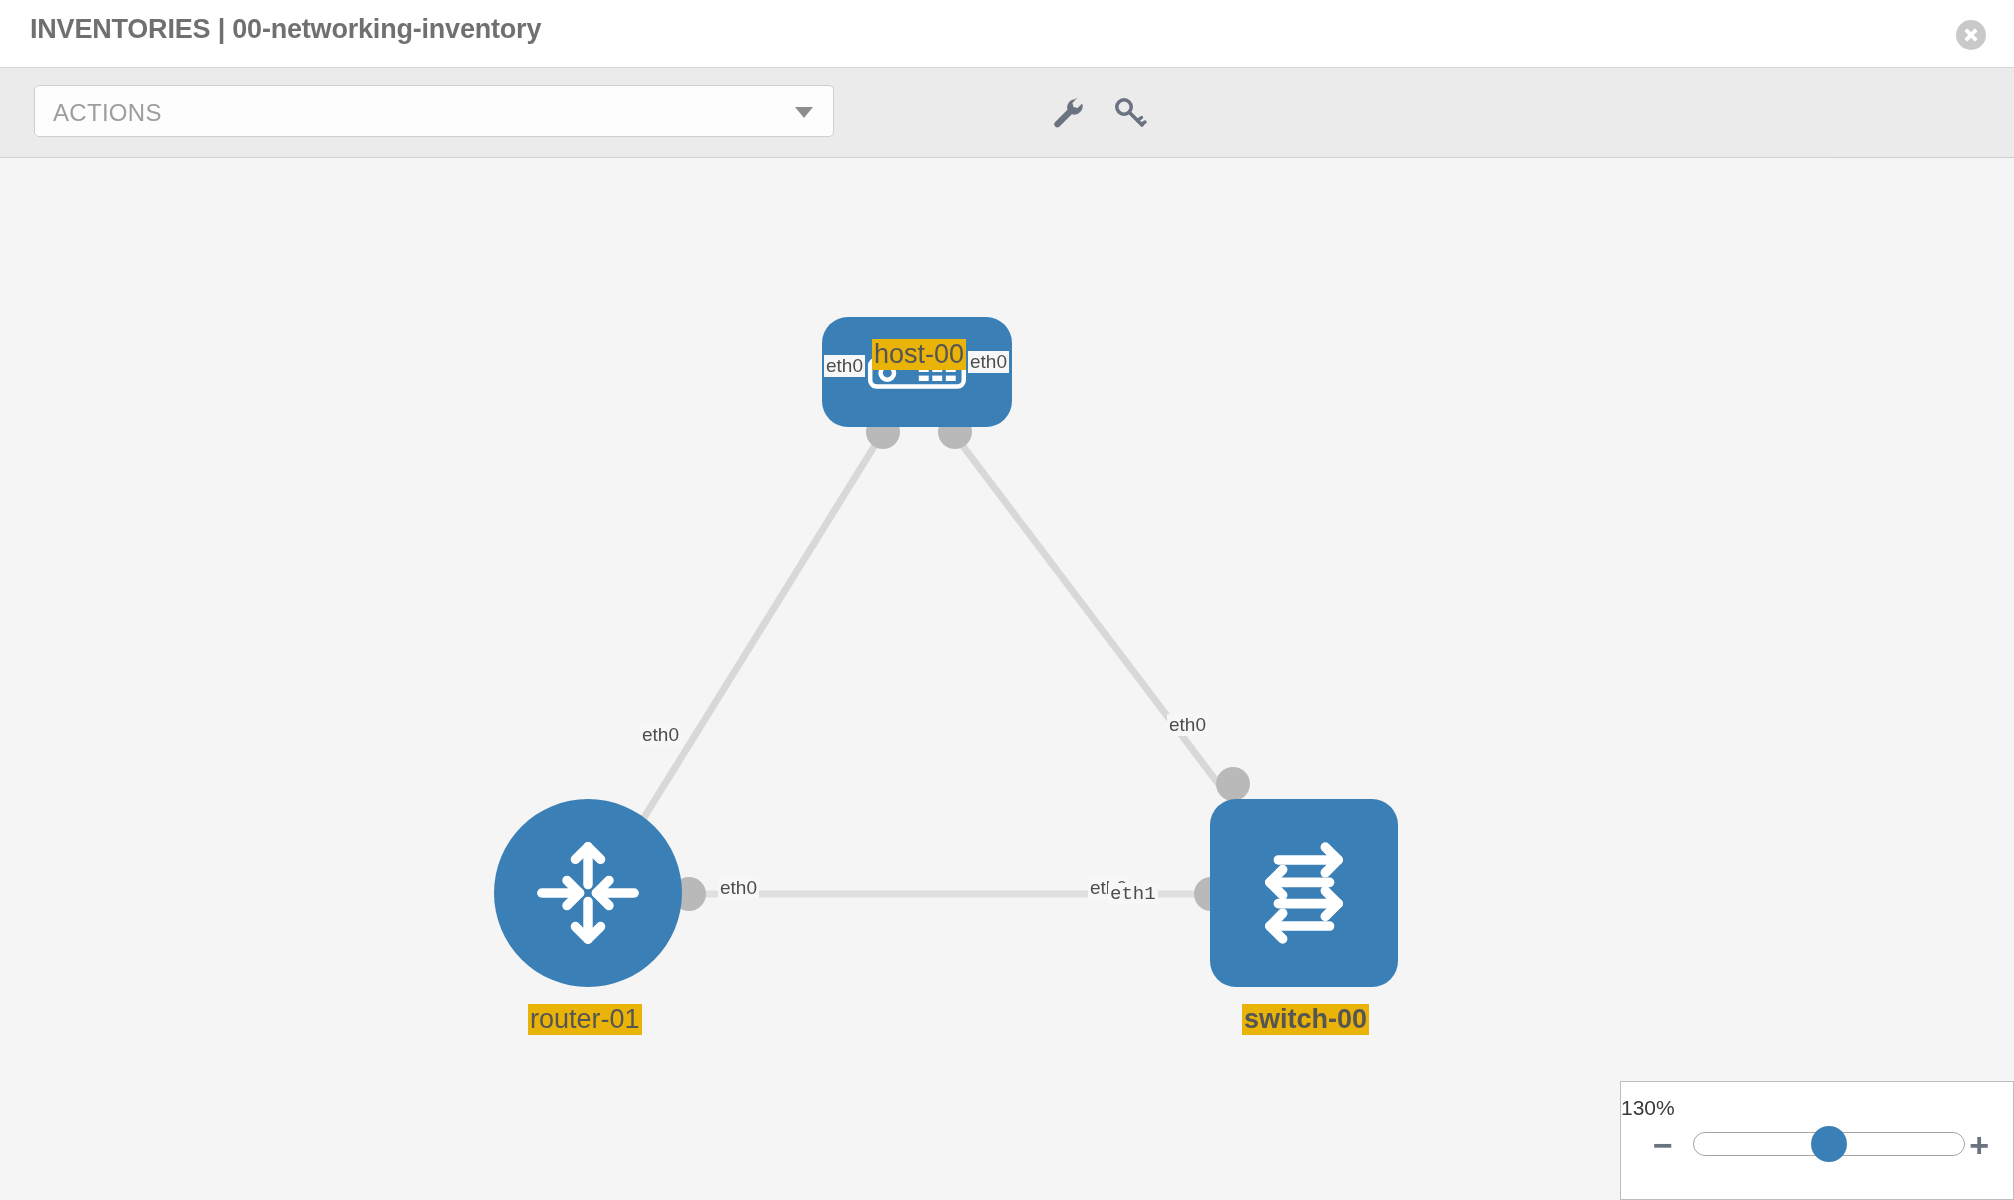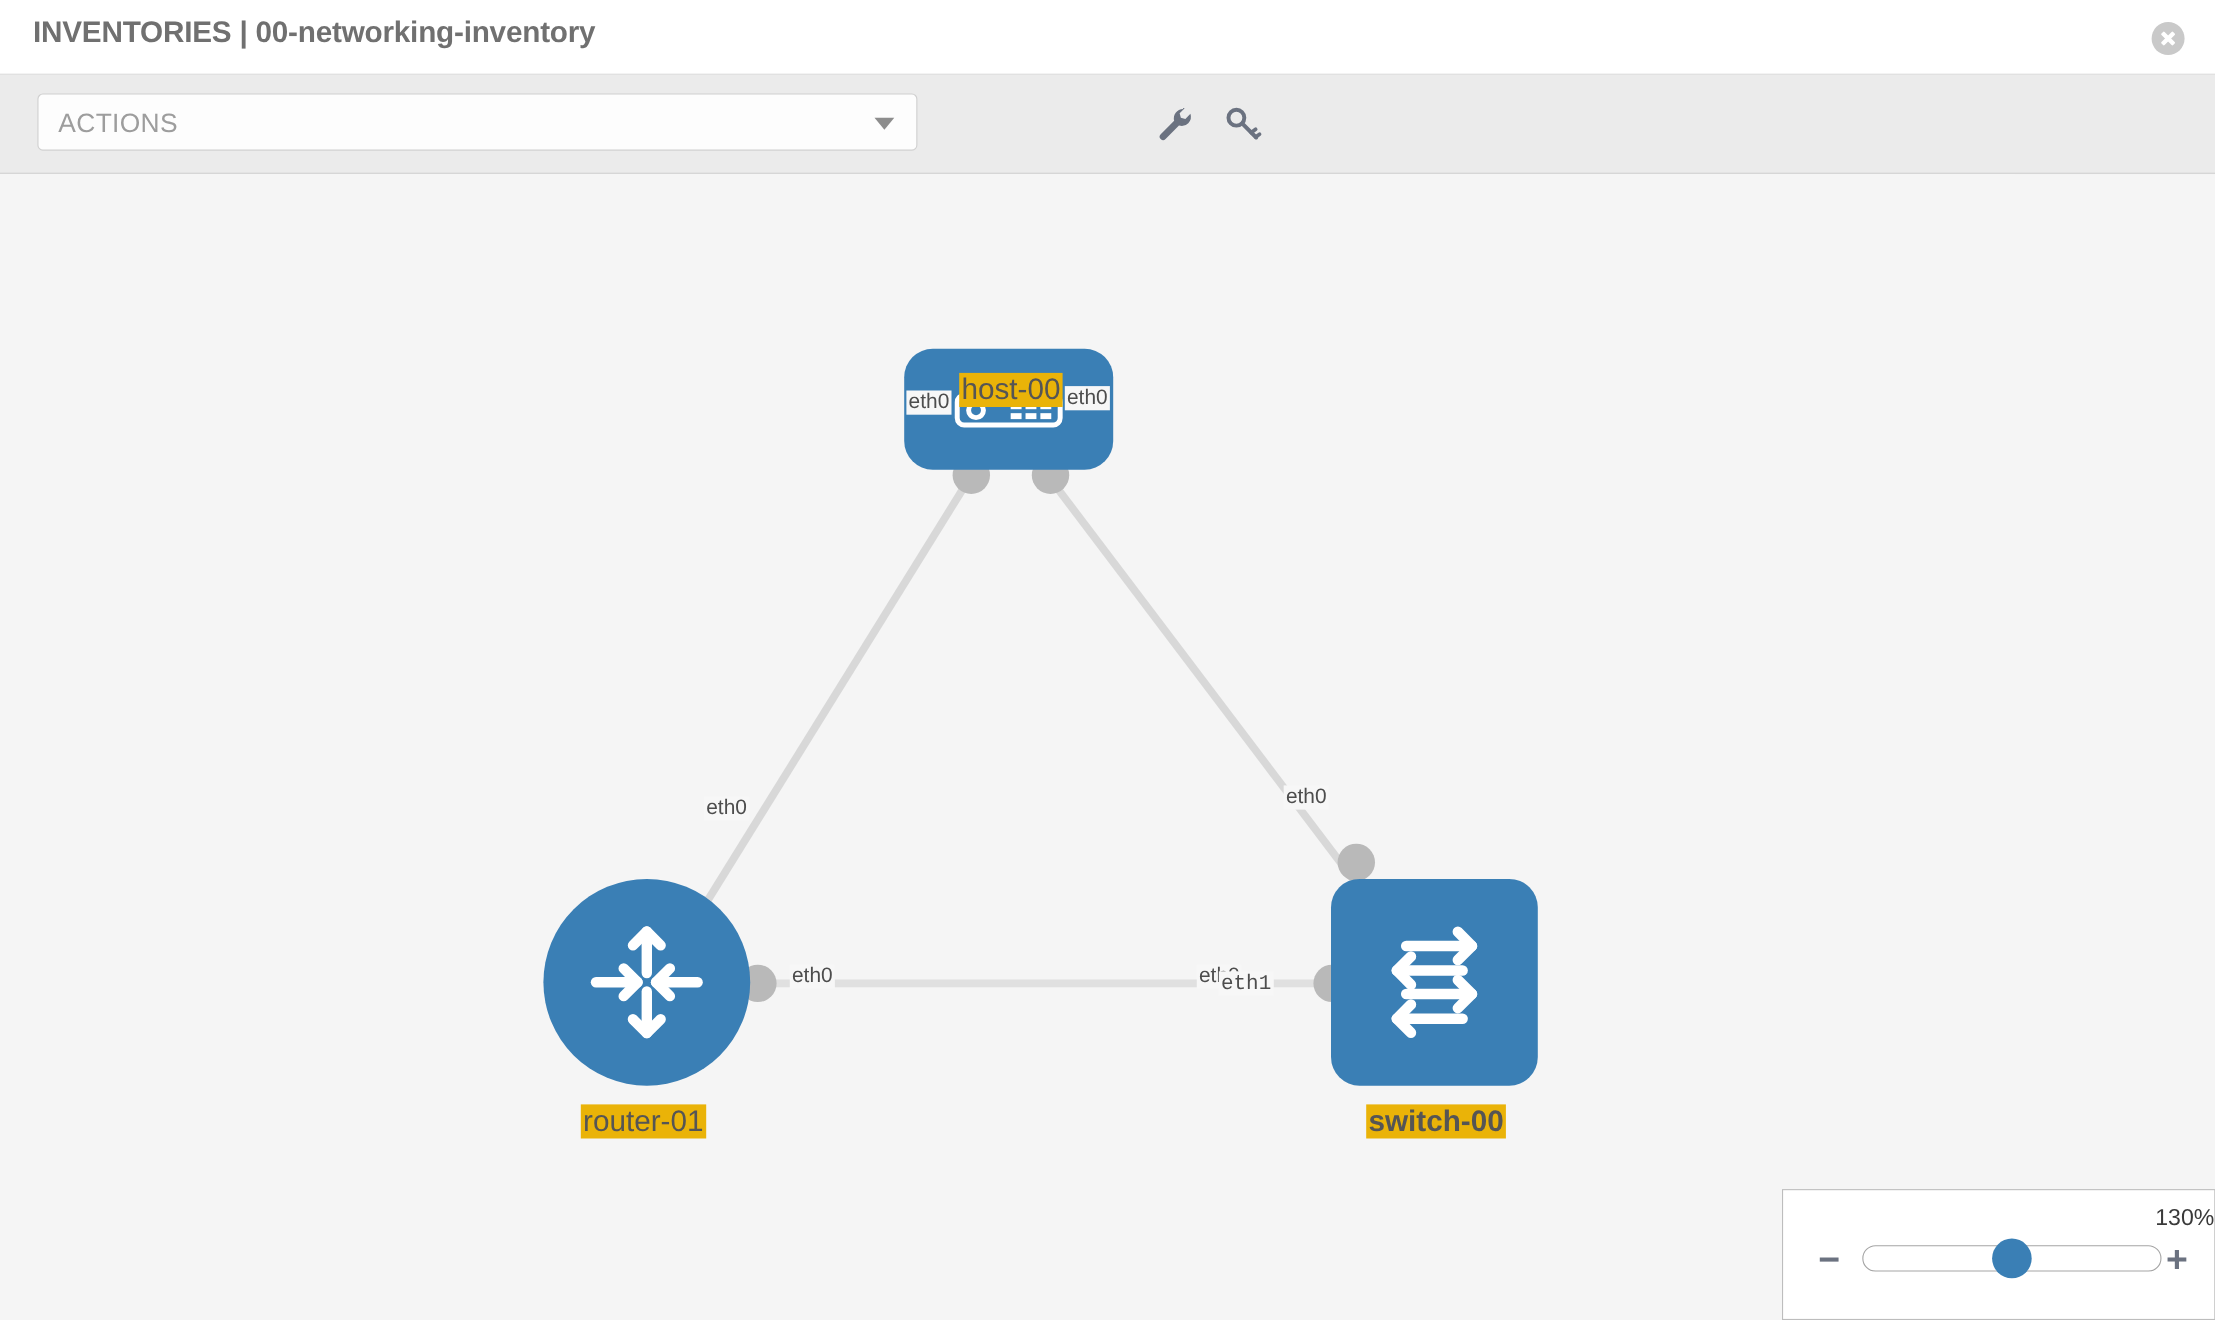--- a/index.html
+++ b/index.html
@@ -168,21 +168,21 @@
   .zoom-panel {
     position: absolute;
     left: 1620px; top: 1081px;
     width: 394px; height: 119px;
     background: #ffffff;
     border: 1px solid #bdbdbd;
   }
   .zoom-value {
     position: absolute;
     left: 0; right: 0; top: 14px;
-    text-align: right;
+    text-align: left;
     font-size: 21px;
     color: #3a3a3a;
   }
   .zoom-minus, .zoom-plus {
     position: absolute;
     top: 53px;
     color: #6b7280;
     font-size: 34px;
     line-height: 20px;
     font-weight: bold;

